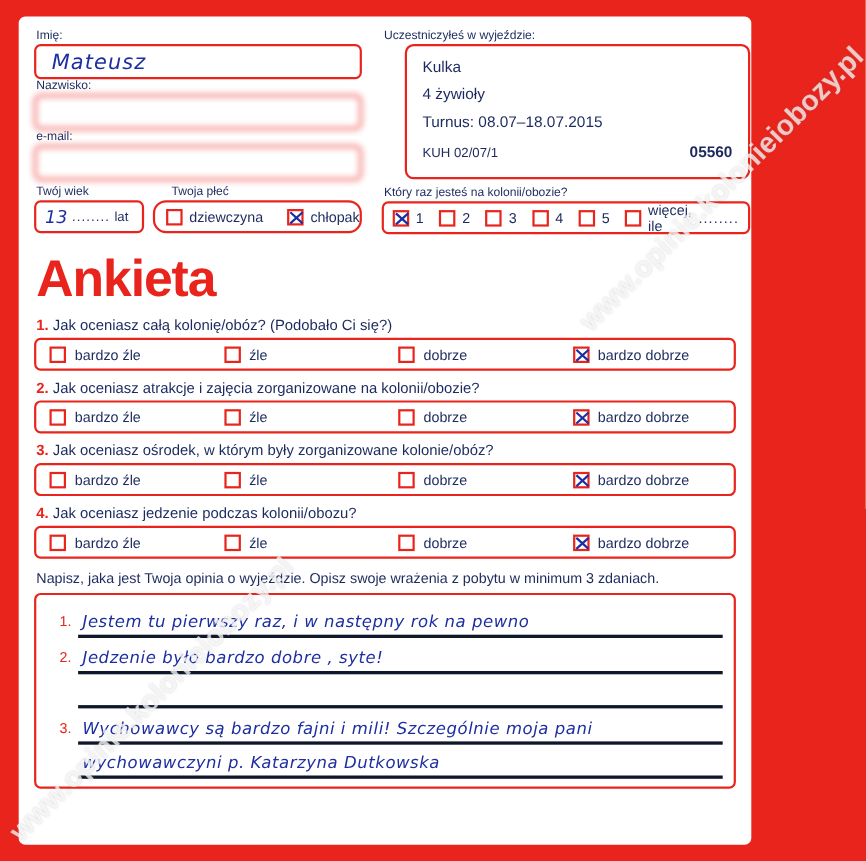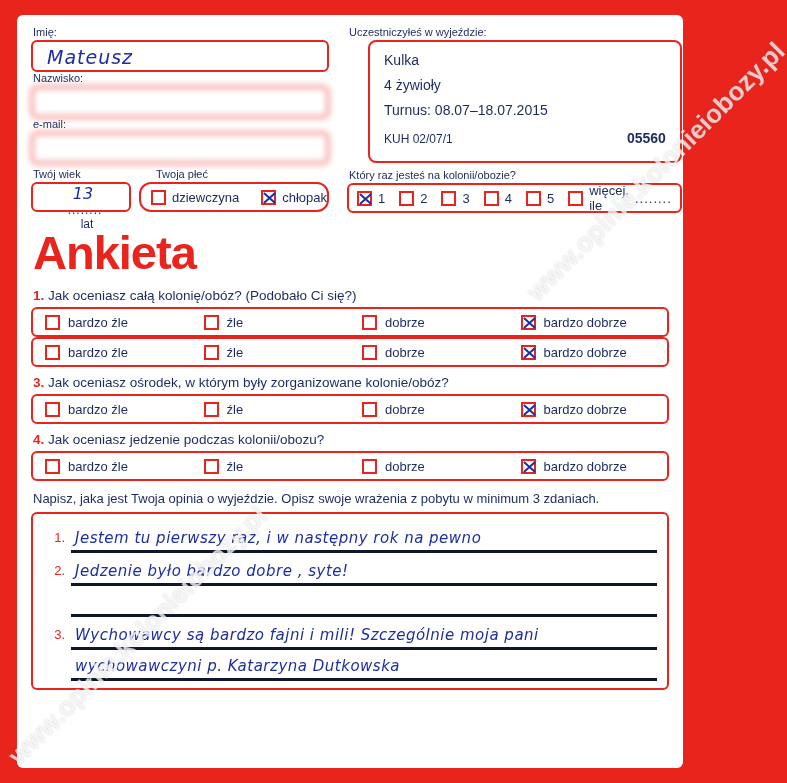--- a/index.html
+++ b/index.html
@@ -57,21 +57,21 @@
   }
   .trip-bottom{
     display:flex;justify-content:space-between;align-items:flex-end;
     font-size:12px;color:#1c2a5e;margin-top:12px;
   }
   .trip-code{font-weight:bold;font-size:14px;}
   .sub-row{display:flex;margin-top:6px;}
   .age-box{
     width:100px;height:30px;box-sizing:border-box;
     display:flex;align-items:center;padding-left:8px;
-    font-size:12px;color:#1c2a5e;flex-direction:column;
+    font-size:12px;color:#1c2a5e;
   }
   .age-val{
     font-family:"DejaVu Sans", sans-serif;
     color:#1d2ea0;font-style:italic;font-size:16px;margin-right:4px;
   }
   .dots{letter-spacing:1px;color:#1c2a5e;}
   .sex-box{
     flex:1;height:30px;margin-left:8px;box-sizing:border-box;
     display:flex;align-items:center;padding-left:10px;gap:8px;
     font-size:13px;color:#1c2a5e;border-radius:12px;
@@ -253,20 +253,24 @@
     <div class="ans">
         <span class="cb"></span>
         <span>dobrze</span>
       </div>
     <div class="ans">
         <span class="cb x"></span>
         <span>bardzo dobrze</span>
       </div>
   </div>
 
+  <div class="q">
+    <b>2.</b>
+    <span>Jak oceniasz atrakcje i zajęcia zorganizowane na kolonii/obozie?</span>
+  </div>
   <div class="box ans-box">
     <div class="ans">
         <span class="cb"></span>
         <span>bardzo źle</span>
       </div>
     <div class="ans">
         <span class="cb"></span>
         <span>źle</span>
       </div>
     <div class="ans">

